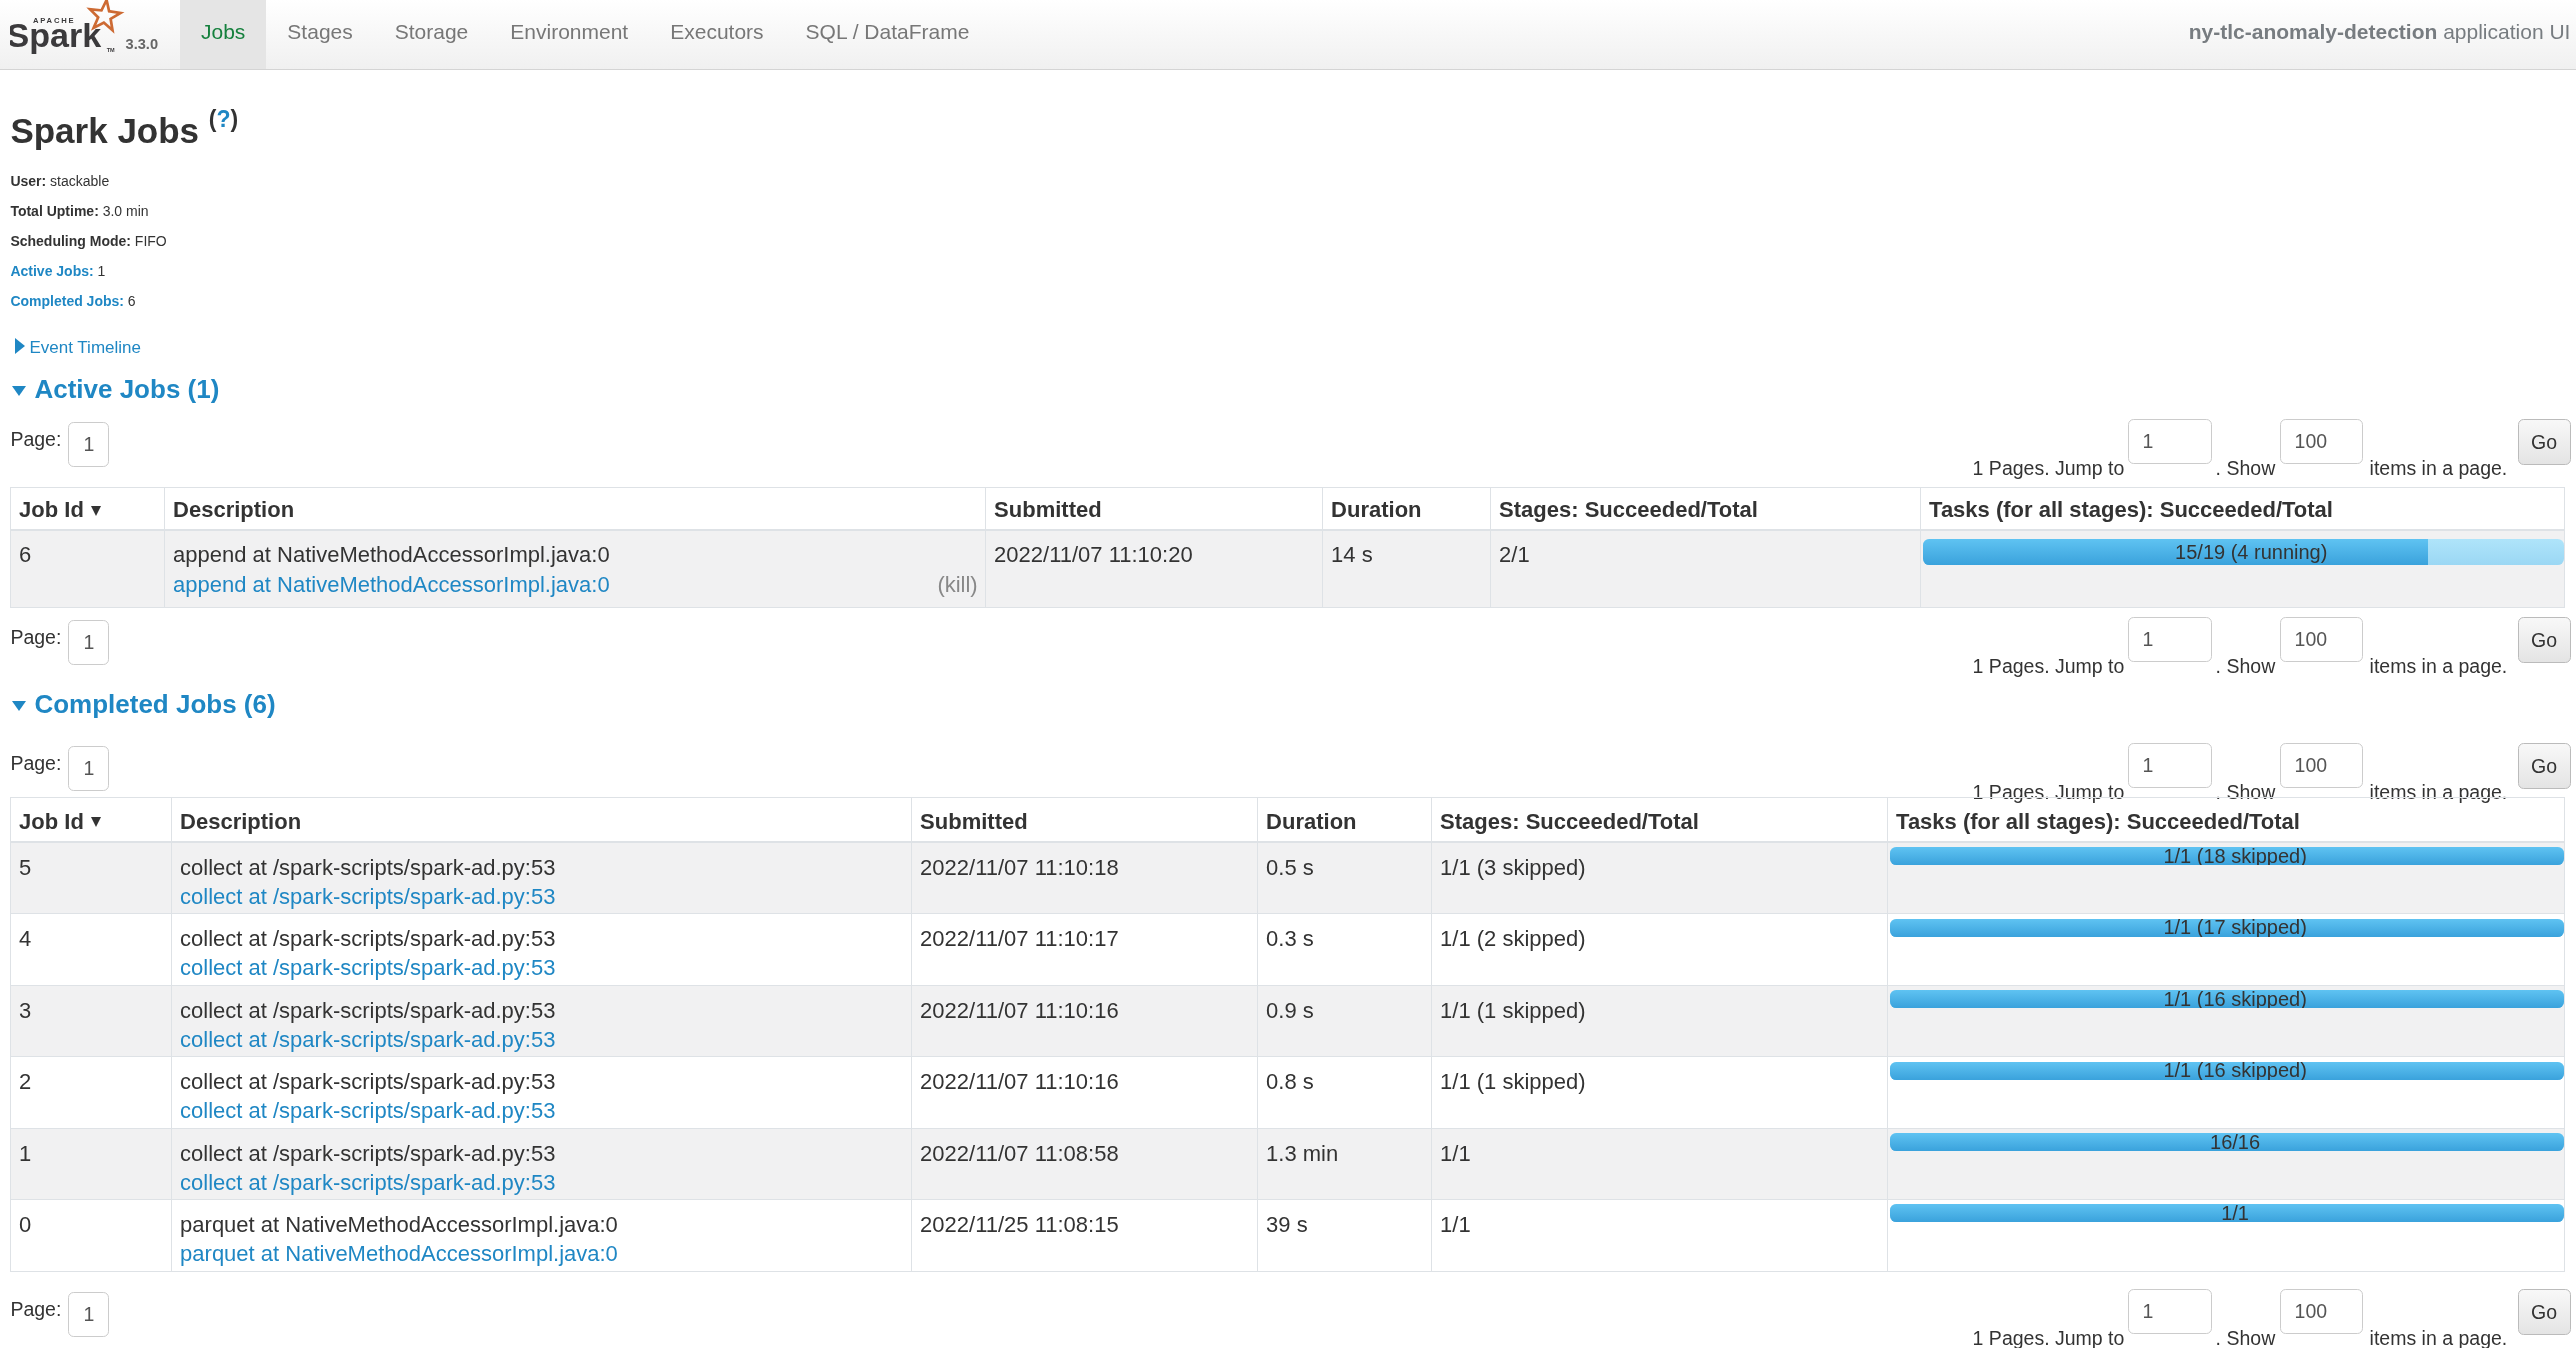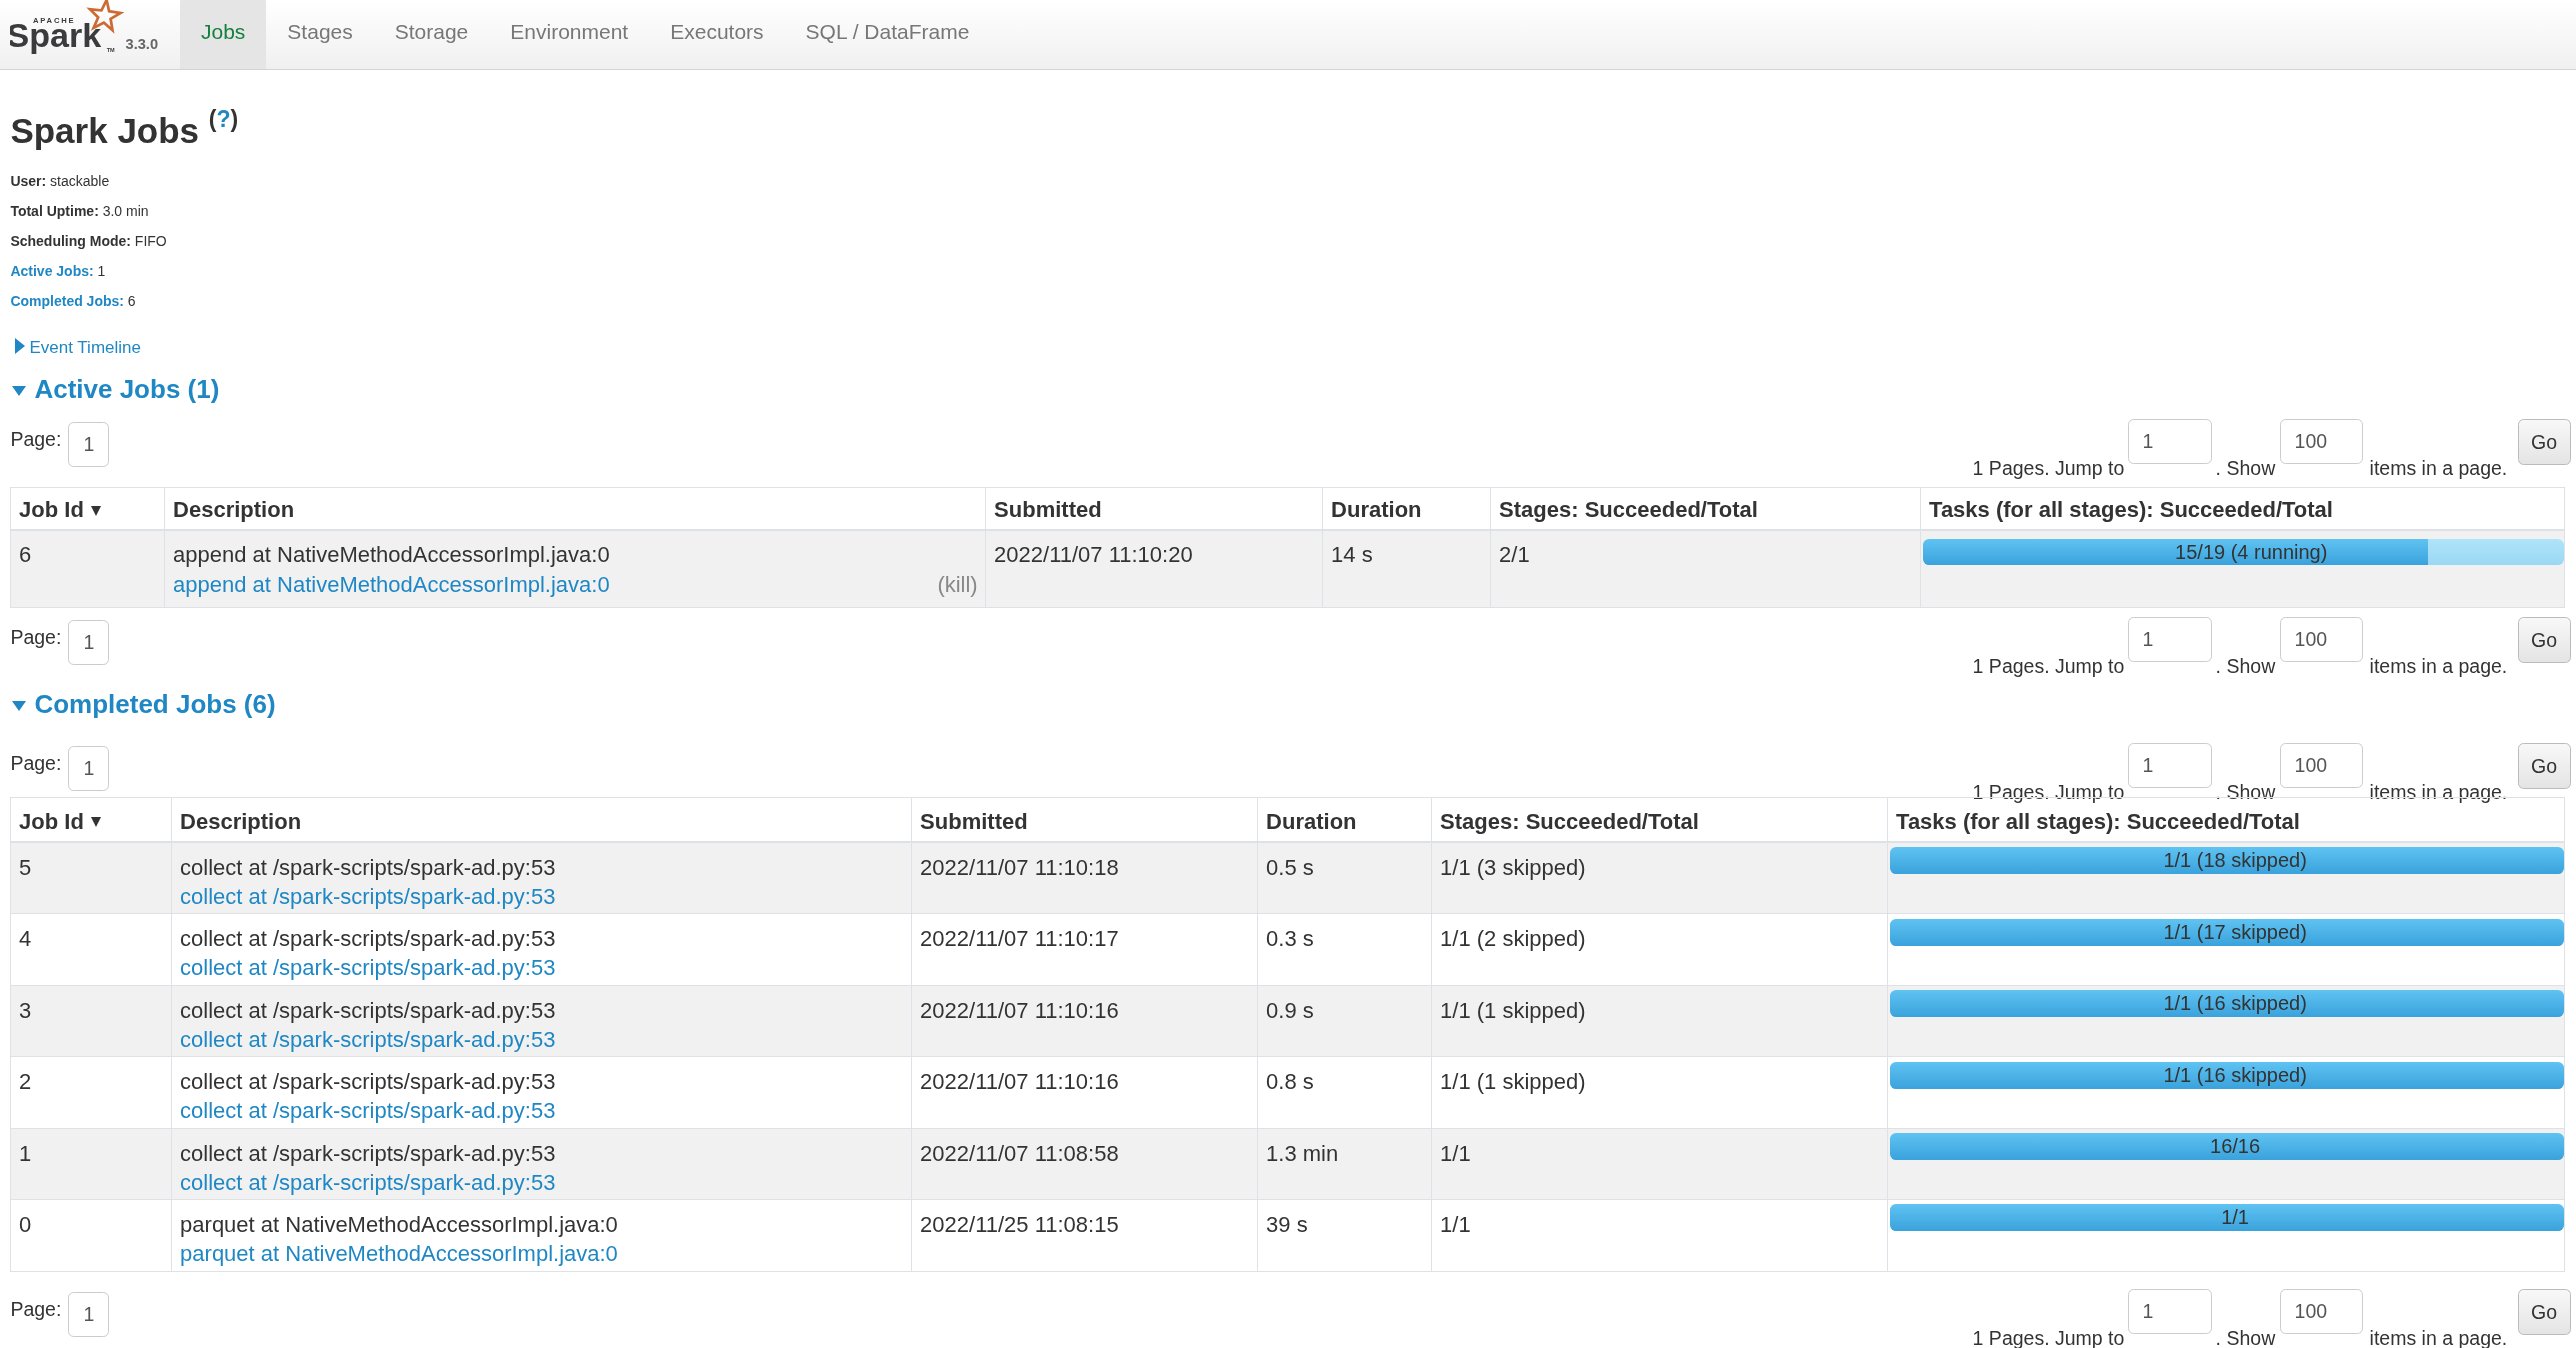--- a/index.html
+++ b/index.html
@@ -56,21 +56,21 @@
   font-size: 22px; color: #333; }
 table.jt th, table.jt td { border: 1.4px solid #dee2e6; text-align: left; font-weight: 400; vertical-align: top; }
 table.jt th { font-weight: 700; }
 table.t1 th { padding: 6.3px 7.7px 3.5px; line-height: 31px; border-bottom: 2.1px solid #dee2e6; }
 table.t1 td { padding: 9.7px 7.7px 7px; line-height: 30px; }
 table.t1 td.tasks { padding: 8.3px 0.7px 0 1.4px; }
 table.t1 .progress { height: 26px; }
 table.t2 th { padding: 7.7px 7.7px 4.2px; line-height: 31px; border-bottom: 2.1px solid #dee2e6; }
 table.t2 td { padding: 9.7px 7.7px 2.8px; line-height: 29px; }
 table.t2 td.tasks { padding: 4.2px 0.7px 0 2.1px; }
-table.t2 .progress { height: 27px; }
+table.t2 .progress { height: 18px; }
 table.jt tbody tr.odd { background: #f1f1f2; }
 .sortarrow { display: inline-block; width: 0; height: 0; border-top: 10.4px solid #333;
   border-left: 5.6px solid transparent; border-right: 5.6px solid transparent; margin-left: 0.7px; position: relative; top: -1.4px; }
 .kill { float: right; color: #888; }
 .progress { position: relative; border-radius: 6.3px; overflow: hidden;
   background: linear-gradient(#afe4fa, #9bd7f4); }
 .progress .bar { position: absolute; left: 0; top: 0; bottom: 0; background: linear-gradient(#5fc3f2, #3aa2dc); }
 .progress .lbl { position: absolute; left: 0; right: 0; top: 0; bottom: 0; display: flex;
   align-items: center; justify-content: center; color: #333; font-size: 20px; padding-left: 16px; }
 
@@ -91,20 +91,21 @@
     </svg>
   </div>
   <div class="navtabs">
     <div class="tab active">Jobs</div>
     <div class="tab">Stages</div>
     <div class="tab">Storage</div>
     <div class="tab">Environment</div>
     <div class="tab">Executors</div>
     <div class="tab">SQL / DataFrame</div>
   </div>
+  <div class="appname"><b>ny-tlc-anomaly-detection</b>&nbsp;application UI</div>
 </div>
 
 <h1 class="pagetitle">Spark Jobs <span class="help">(<span class="q">?</span>)</span></h1>
 
 <div class="summary">
   <div><b>User:</b> stackable</div>
   <div><b>Total Uptime:</b> 3.0 min</div>
   <div><b>Scheduling Mode:</b> FIFO</div>
   <div><b class="blue">Active Jobs:</b> 1</div>
   <div><b class="blue">Completed Jobs:</b> 6</div>

